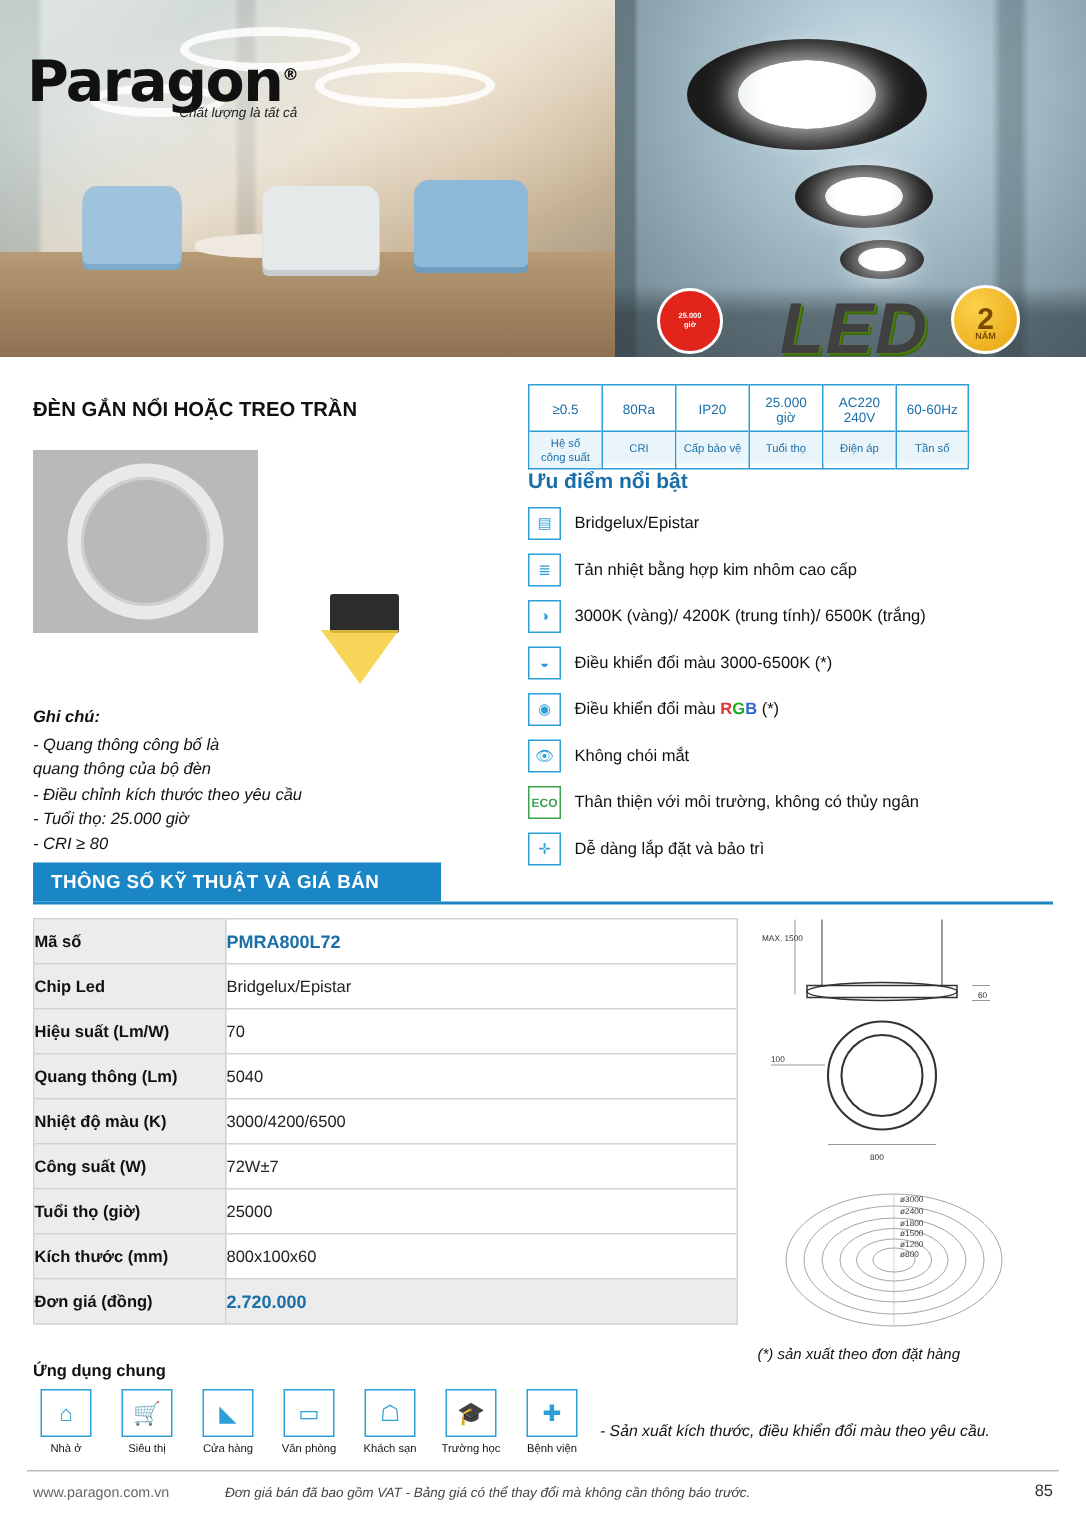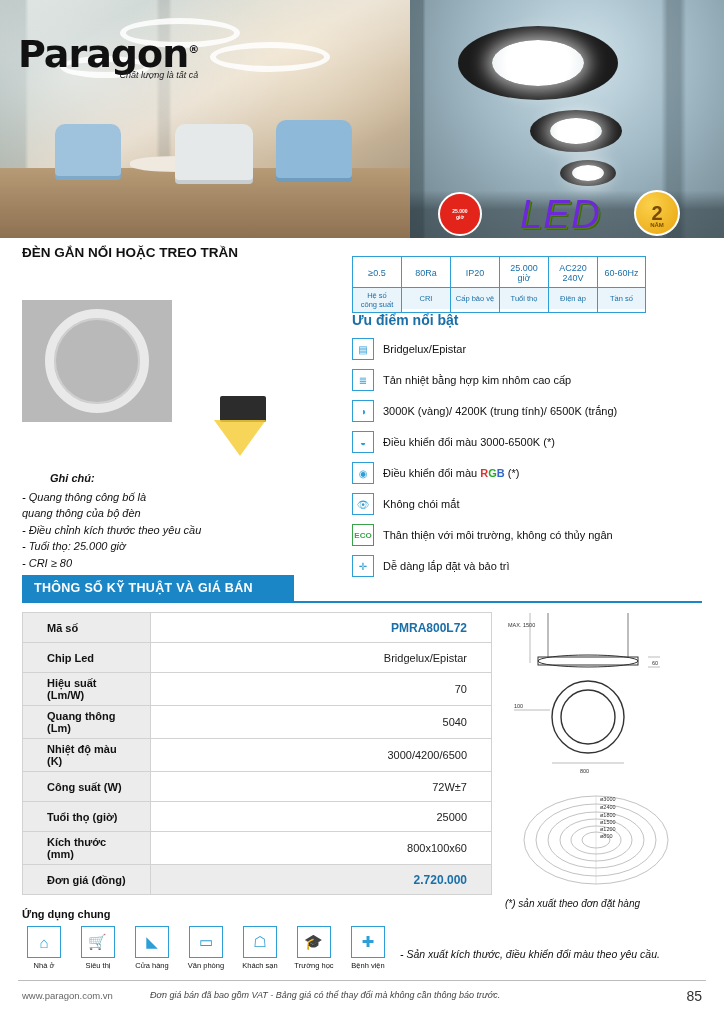--- a/index.html
+++ b/index.html
@@ -62,40 +62,40 @@
   .r2 .hole { left:20px; top:8px; width:52px; height:26px; }
   .r3 { left:150px; top:160px; width:56px; height:26px; }
   .r3 .hole { left:12px; top:5px; width:32px; height:16px; }
 
   .badge-25 {
     position:absolute; left:438px; top:192px; width:44px; height:44px; border-radius:50%;
     background:#e2241b; color:#fff; display:flex; flex-direction:column; align-items:center; justify-content:center;
     font-size:5px; font-weight:bold; line-height:1.25; text-align:center; border:2px solid #fff;
   }
   .led-logo {
-    position:absolute; left:520px; top:192px; font-size:40px; font-weight:normal; letter-spacing:1px;
-    color:#6d28d9; font-style:italic;
+    position:absolute; left:520px; top:192px; font-size:48px; font-weight:bold; letter-spacing:1px;
+    color:#404040; font-style:italic;
     text-shadow: 1px 1px 0 #4f7f12, 2px 2px 0 #3d6a0c;
   }
   .badge-2y {
     position:absolute; left:634px; top:190px; width:46px; height:46px; border-radius:50%;
     background: radial-gradient(circle at 35% 30%, #fbd14b, #e8a40f);
     border:2px solid #fff; display:flex; align-items:center; justify-content:center;
     color:#7a4a00; font-weight:bold; font-size:20px;
   }
   .badge-2y small { font-size:6px; position:absolute; bottom:6px; }
 
   
   .logo { position:absolute; left:18px; top:32px; }
   .logo .word { font-size:38px; font-weight:bold; color:#111; letter-spacing:-1px; font-family:"DejaVu Sans", sans-serif; }
   .logo .reg { font-size:11px; vertical-align:super; }
   .logo .tag { font-size:9px; color:#222; text-align:right; font-style:italic; margin-top:-6px; }
 
   
-  .title-block { position:absolute; left:22px; top:243px; width:320px; }
+  .title-block { position:absolute; left:22px; top:263px; width:320px; }
   .title-block h1 { font-size:13.5px; color:#111; font-weight:bold; line-height:1.45; }
   .title-block h1 .ser { display:block; }
 
   
   .spec-row { position:absolute; left:352px; top:256px; display:flex; }
   .chip {
     width:49px; border:1px solid #2e9fd6; border-right:none; text-align:center; background:#fff;
   }
   .chip:last-child { border-right:1px solid #2e9fd6; }
   .chip .v { font-size:9px; color:#1a6fa8; padding:5px 1px 3px; line-height:1.15; min-height:30px; display:flex; align-items:center; justify-content:center;}
@@ -109,21 +109,21 @@
   .prod-ring { width:104px; height:104px; border-radius:50%; border:9px solid #e9e9e9; box-shadow:inset 0 0 0 2px #cfcfcf; }
 
   .section-photo {
     position:absolute; left:212px; top:396px; width:110px; height:62px;
   }
   .sec-body { position:absolute; left:8px; top:0; width:46px; height:26px; background:#2c2c2c; border-radius:2px; }
   .sec-glow { position:absolute; left:2px; top:24px; width:0; height:0; border-left:26px solid transparent; border-right:26px solid transparent; border-top:36px solid rgba(246,206,60,.85); }
 
   
   .notes { position:absolute; left:22px; top:470px; width:200px; font-size:11px; color:#111; font-style:italic; line-height:1.5; }
-  .notes .h { font-weight:bold; margin-bottom:2px;margin-left:28px; }
+  .notes .h { font-weight:bold; margin-bottom:2px; }
 
   
   .features { position:absolute; left:352px; top:312px; width:350px; }
   .features h2 { font-size:14px; color:#1a6fa8; font-weight:bold; margin-bottom:10px; }
   .feat { display:flex; align-items:center; margin-bottom:9px; }
   .fi {
     width:22px; height:22px; border:1px solid #2e9fd6; margin-right:9px; flex:0 0 22px;
     display:flex; align-items:center; justify-content:center; font-size:10px; color:#2e9fd6; background:#fff;
   }
   .fi.eco { color:#3aa24a; border-color:#3aa24a; font-size:8px; font-weight:bold; }
@@ -132,23 +132,23 @@
 
   
   .bar {
     position:absolute; left:22px; top:575px; width:272px; height:26px; background:#1a86c6;
     color:#fff; font-size:12.5px; font-weight:bold; display:flex; align-items:center; padding-left:12px; letter-spacing:.3px;
   }
   .bar-line { position:absolute; left:22px; top:601px; width:680px; height:2px; background:#1a86c6; }
 
   
   table.spec { position:absolute; left:22px; top:612px; width:470px; border-collapse:collapse; }
-  table.spec td { border:1px solid #d2d2d2; font-size:11px; height:30px; padding:4px 24px;margin-top:44px; }
+  table.spec td { border:1px solid #d2d2d2; font-size:11px; height:30px; padding:4px 0;margin-top:44px; }
   table.spec td.k { width:128px; background:#ececec; font-weight:bold; color:#111; }
-  table.spec td.v { text-align:right; color:#222; }
+  table.spec td.v { text-align:left; color:#222; }
   table.spec tr.code td.v { color:#1a6fa8; font-weight:bold; font-size:12px; }
   table.spec tr.price td.k, table.spec tr.price td.v { background:#ececec; }
   table.spec tr.price td.v { color:#1a6fa8; font-weight:bold; font-size:12px; }
 
   
   .draw { position:absolute; left:500px; top:605px; width:205px; height:290px; }
   .draw .dim-text { font-size:5.5px; fill:#333; }
   .note-star { position:absolute; left:505px; top:898px; font-size:10px; font-style:italic; color:#111; }
 
   
@@ -159,21 +159,21 @@
   .app .box { width:34px; height:32px; margin:0 auto 3px; border:1px solid #2e9fd6; display:flex; align-items:center; justify-content:center; color:#2e9fd6; font-size:15px; background:#fff; }
   .app .lb { font-size:7.5px; color:#111; }
 
   .order-note { position:absolute; left:400px; top:948px; font-size:10.5px; font-style:italic; color:#111; }
 
   
   .footer { position:absolute; left:0; top:980px; width:724px; height:44px; }
   .footer .line { position:absolute; left:18px; top:0; width:688px; height:1px; background:#bbb; }
   .footer .site { position:absolute; left:22px; top:10px; font-size:9.5px; color:#666; }
   .footer .mid { position:absolute; left:150px; top:10px; font-size:9px; color:#444; font-style:italic; }
-  .footer .pg { position:absolute; right:22px; top:8px; font-size:14px; color:#333;padding-left:32px; }
+  .footer .pg { position:absolute; right:22px; top:8px; font-size:11px; color:#333;padding-left:32px; }
 </style>
 </head>
 <body>
 
 <div class="page">
 
   <div class="hero">
     <div class="hero-left">
       <div class="ceil ce1"></div>
       <div class="ceil ce2"></div>

